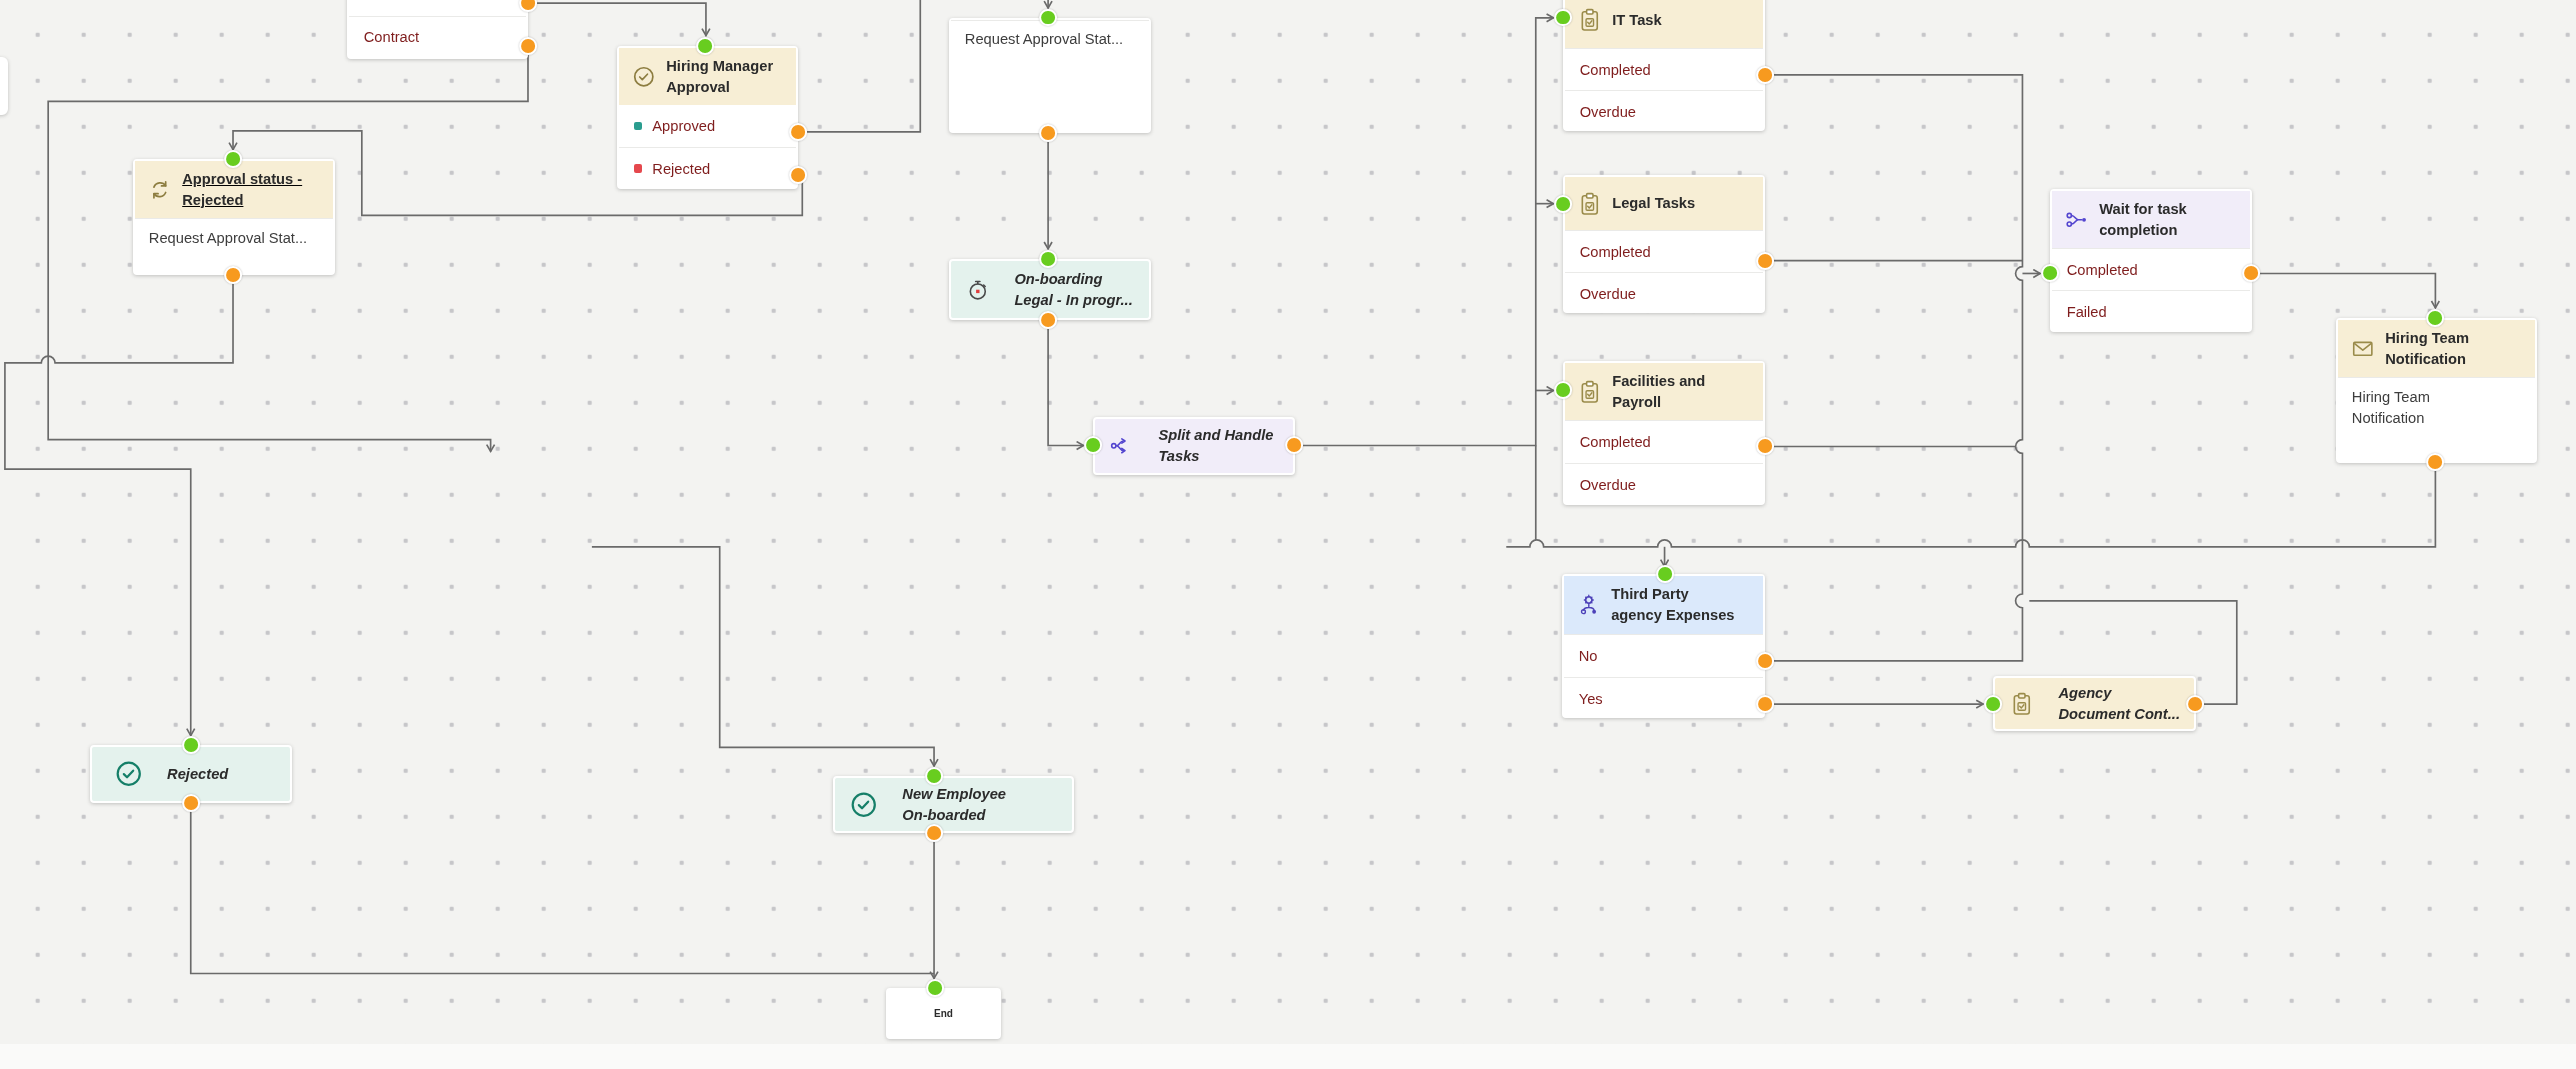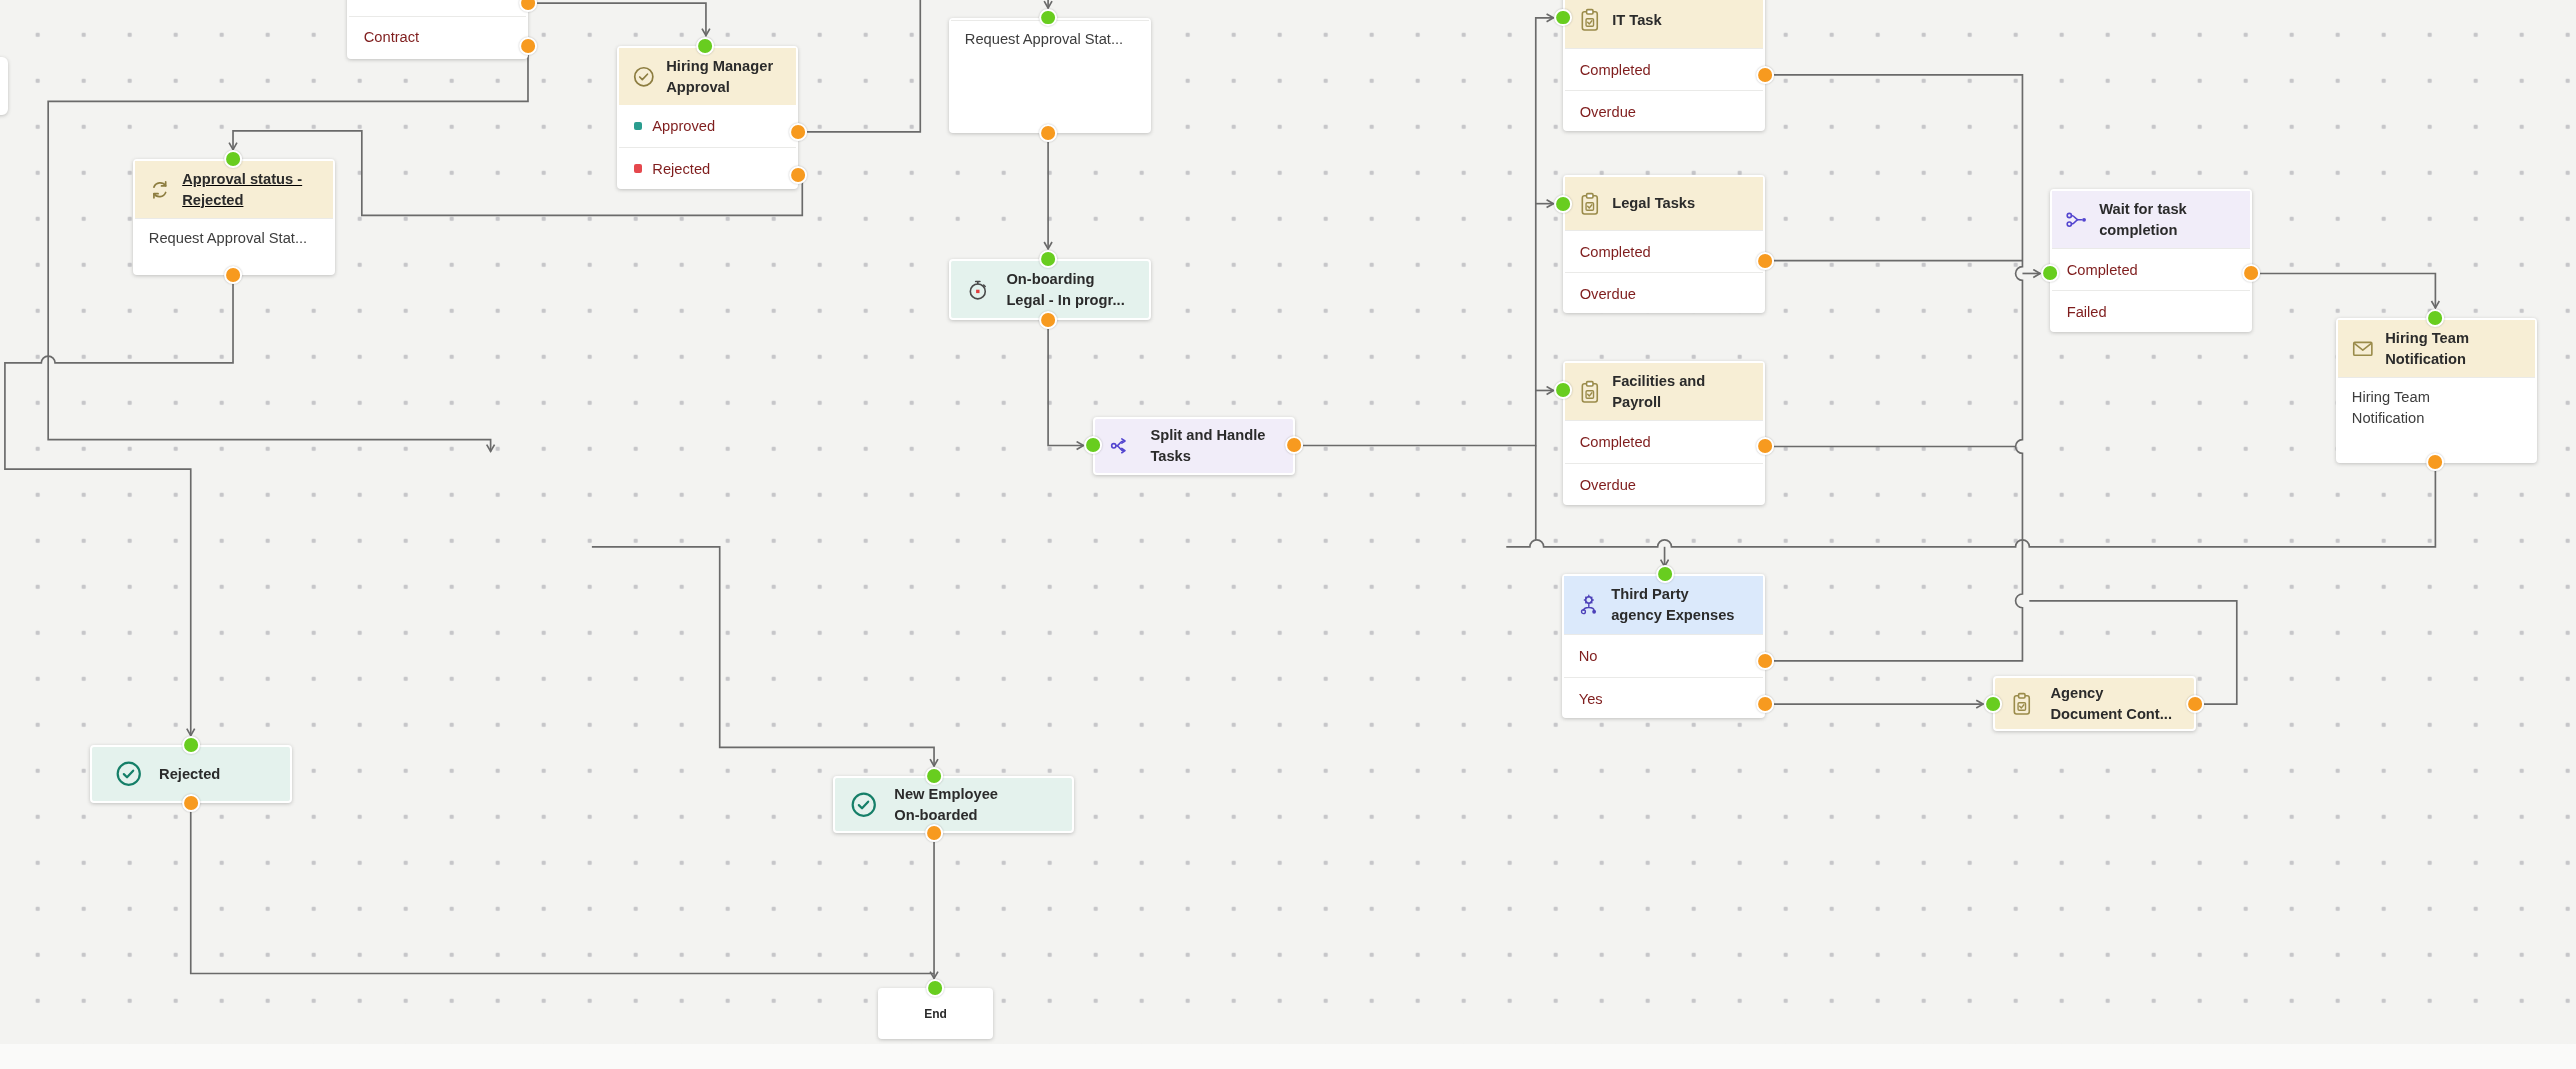--- a/index.html
+++ b/index.html
@@ -14,24 +14,24 @@
   .hdr{display:flex;align-items:center;gap:9.8px;padding:0 9.8px 0 11.8px;box-sizing:border-box;}
   .hdr .ttl{font-weight:bold;font-size:14.7px;line-height:20.6px;color:#2b2b2b;}
   .cream{background:#f7eed5;} .mint{background:#e4f2ed;} .lav{background:#f1edf9;} .blue{background:#dbe9fb;}
   .row{display:flex;align-items:center;padding-left:14.7px;font-size:14.7px;color:#7f1d1d;
     border-top:1px solid #eaeae8;box-sizing:border-box;}
   .bullet{width:8.8px;height:8.8px;border-radius:2px;margin-right:9.8px;flex:0 0 auto;}
   .body-txt{padding:8.8px 13.8px;font-size:14.7px;line-height:21.6px;color:#3d3d3d;}
   .port{position:absolute;width:13.8px;height:13.8px;border-radius:50%;border:2.9px solid #fff;
     transform:translate(-50%,-50%);box-sizing:content-box;box-shadow:0 0 2px rgba(0,0,0,.25);}
   .port.out{background:#f79a1f;} .port.in{background:#68cd1f;}
-  .fullnode{display:flex;align-items:center;gap:16px;padding:0 9.8px 0 13.8px;box-sizing:border-box;}
+  .fullnode{display:flex;align-items:center;gap:24px;padding:0 9.8px 0 13.8px;box-sizing:border-box;font-style:italic;}
   .fullnode .ttl{font-weight:bold;font-size:14.7px;line-height:20.6px;color:#2b2b2b;}
   .endnode{display:flex;align-items:center;justify-content:center;font-weight:bold;
-    font-size:12px;color:#2b2b2b;}
+    font-size:10px;color:#2b2b2b;margin-left:8px;}
   .ic{flex:0 0 auto;display:block;}
   #bottomstrip{position:absolute;left:0;top:1044px;width:2576px;height:25.6px;background:#fafaf9;}
 </style>
 </head>
 <body>
 
 <div id="canvas">
   <div id="dotgrid"></div>
 
   <svg id="edges" width="2576" height="1070" viewBox="0 0 2620 1088">

